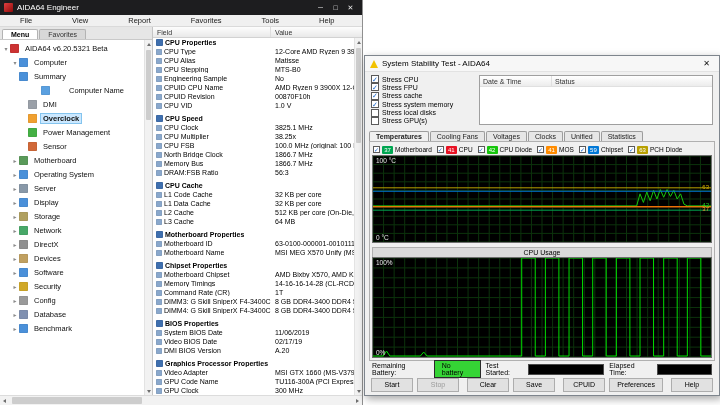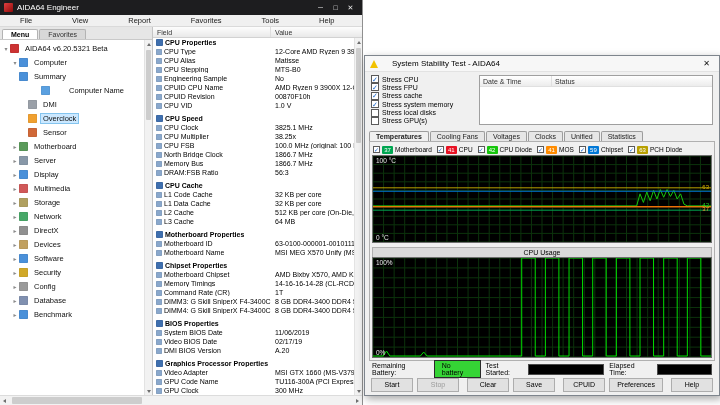--- a/index.html
+++ b/index.html
@@ -28,21 +28,21 @@
   .page-tab { font-size:7px; padding:1px 8px; background:#d8d8d8; border:1px solid #b3b3b3;
               border-bottom:none; border-radius:2px 2px 0 0; color:#333; }
   .page-tab.active { background:#ffffff; font-weight:bold; color:#000; }
   .tree-wrap { flex:1; display:flex; min-height:0; }
   .tree { flex:1; overflow:hidden; padding-top:1px; }
   .tree-row { height:14px; display:flex; align-items:center; font-size:7.5px; color:#101010; white-space:nowrap; }
   .tree-arrow { width:8px; flex:none; text-align:center; font-size:6px; color:#8a8a8a; }
   .tree-icon { width:9px; height:9px; border-radius:1px; margin:0 3px 0 0; flex:none;
                box-shadow:inset 0 0 1px rgba(0,0,0,.4); }
   .tree-label { padding:0 2px; border:1px solid transparent; }
-  .tree-row.selected .tree-label { background:#cbe8ff; border-color:#84c4ee; }
+  .tree-row.selected .tree-label { background:#cbe8ff; border-color:#84c4ee;font-weight:bold; }
 
   .list-col { flex:1; display:flex; flex-direction:column; background:#fff; min-width:0; min-height:0; }
   .list-header { height:11px; flex:none; display:flex; background:linear-gradient(#fdfdfd,#e9e9e9);
                  border-bottom:1px solid #d2d2d2; font-size:7px; color:#333; }
   .col-field { width:118px; flex:none; padding-left:4px; display:flex; align-items:center;
                border-right:1px solid #dedede; }
   .col-value { flex:1; padding-left:4px; display:flex; align-items:center; }
   .list-scroll-wrap { flex:1; display:flex; min-height:0; }
   .list-body { flex:1; overflow:hidden; }
   .lrow { height:9px; display:flex; align-items:center; font-size:7px; color:#000; white-space:nowrap; }
@@ -65,21 +65,21 @@
   .tri-right { width:0; height:0; border-top:2px solid transparent; border-bottom:2px solid transparent; border-left:3px solid #6e6e6e; }
   .hscroll { height:10px; flex:none; background:#f2f2f2; border-top:1px solid #dcdcdc; position:relative; }
   .hthumb { position:absolute; top:1px; bottom:1px; left:12px; width:130px; background:#cdcdcd; border-radius:1px; }
   .harr { position:absolute; top:0; height:100%; width:9px; display:flex; align-items:center; justify-content:center; }
   .harr.left { left:0; } .harr.right { right:0; }
 
   
   .sst-window { position:absolute; left:364px; top:55px; width:356px; height:341px; background:#f0f0f0;
                 border:1px solid #7e858d; box-shadow:2px 3px 8px rgba(0,0,0,.35);
                 display:flex; flex-direction:column; font-size:7px; color:#000; }
-  .sst-title { height:16px; flex:none; display:flex; align-items:center; gap:14px; padding:0 5px;
+  .sst-title { height:16px; flex:none; display:flex; align-items:center; gap:4px; padding:0 5px;
                background:#f7f7f7; border-bottom:1px solid #e2e2e2; font-size:8px; }
   .warn-icon { width:0; height:0; border-left:4px solid transparent; border-right:4px solid transparent;
                border-bottom:8px solid #f2c200; flex:none; }
   .sst-close { margin-left:auto; font-size:8px; color:#111; padding:0 4px; }
   .sst-top { height:56px; flex:none; display:flex; gap:6px; padding:3px 6px; }
   .stress-list { width:102px; flex:none; display:flex; flex-direction:column; justify-content:space-between; }
   .cb-row { display:flex; align-items:center; gap:3px; height:8px; }
   .cb { width:8px; height:8px; flex:none; background:#fff; border:1px solid #5a5a5a; display:flex;
         align-items:center; justify-content:center; font-size:7px; line-height:1; color:#1a66cc; }
   .cb.checked::after { content:"✓"; }
@@ -175,42 +175,47 @@
                 <span class="tree-icon" style="background: rgb(154, 160, 168);"></span>
                 <span class="tree-label">DMI</span>
               </div>
               <div class="tree-row selected" style="padding-left: 20px;">
                 <span class="tree-arrow"></span>
                 <span class="tree-icon" style="background: rgb(240, 160, 48);"></span>
                 <span class="tree-label">Overclock</span>
               </div>
               <div class="tree-row" style="padding-left: 20px;">
                 <span class="tree-arrow"></span>
+                <span class="tree-icon" style="background: rgb(68, 176, 68);"></span>
+                <span class="tree-label">Power Management</span>
+              </div>
+              <div class="tree-row" style="padding-left: 20px;">
+                <span class="tree-arrow"></span>
                 <span class="tree-icon" style="background: rgb(208, 104, 56);"></span>
                 <span class="tree-label">Sensor</span>
               </div>
               <div class="tree-row" style="padding-left: 11px;">
                 <span class="tree-arrow">▸</span>
                 <span class="tree-icon" style="background: rgb(90, 154, 90);"></span>
                 <span class="tree-label">Motherboard</span>
               </div>
               <div class="tree-row" style="padding-left: 11px;">
                 <span class="tree-arrow">▸</span>
+                <span class="tree-icon" style="background: rgb(74, 144, 217);"></span>
+                <span class="tree-label">Operating System</span>
+              </div>
+              <div class="tree-row" style="padding-left: 11px;">
+                <span class="tree-arrow">▸</span>
                 <span class="tree-icon" style="background: rgb(136, 152, 168);"></span>
                 <span class="tree-label">Server</span>
               </div>
               <div class="tree-row" style="padding-left: 11px;">
                 <span class="tree-arrow">▸</span>
                 <span class="tree-icon" style="background: rgb(74, 144, 217);"></span>
                 <span class="tree-label">Display</span>
-              </div>
-              <div class="tree-row" style="padding-left: 11px;">
-                <span class="tree-arrow">▸</span>
-                <span class="tree-icon" style="background: rgb(208, 88, 88);"></span>
-                <span class="tree-label">Multimedia</span>
               </div>
               <div class="tree-row" style="padding-left: 11px;">
                 <span class="tree-arrow">▸</span>
                 <span class="tree-icon" style="background: rgb(176, 160, 96);"></span>
                 <span class="tree-label">Storage</span>
               </div>
               <div class="tree-row" style="padding-left: 11px;">
                 <span class="tree-arrow">▸</span>
                 <span class="tree-icon" style="background: rgb(72, 168, 104);"></span>
                 <span class="tree-label">Network</span>

